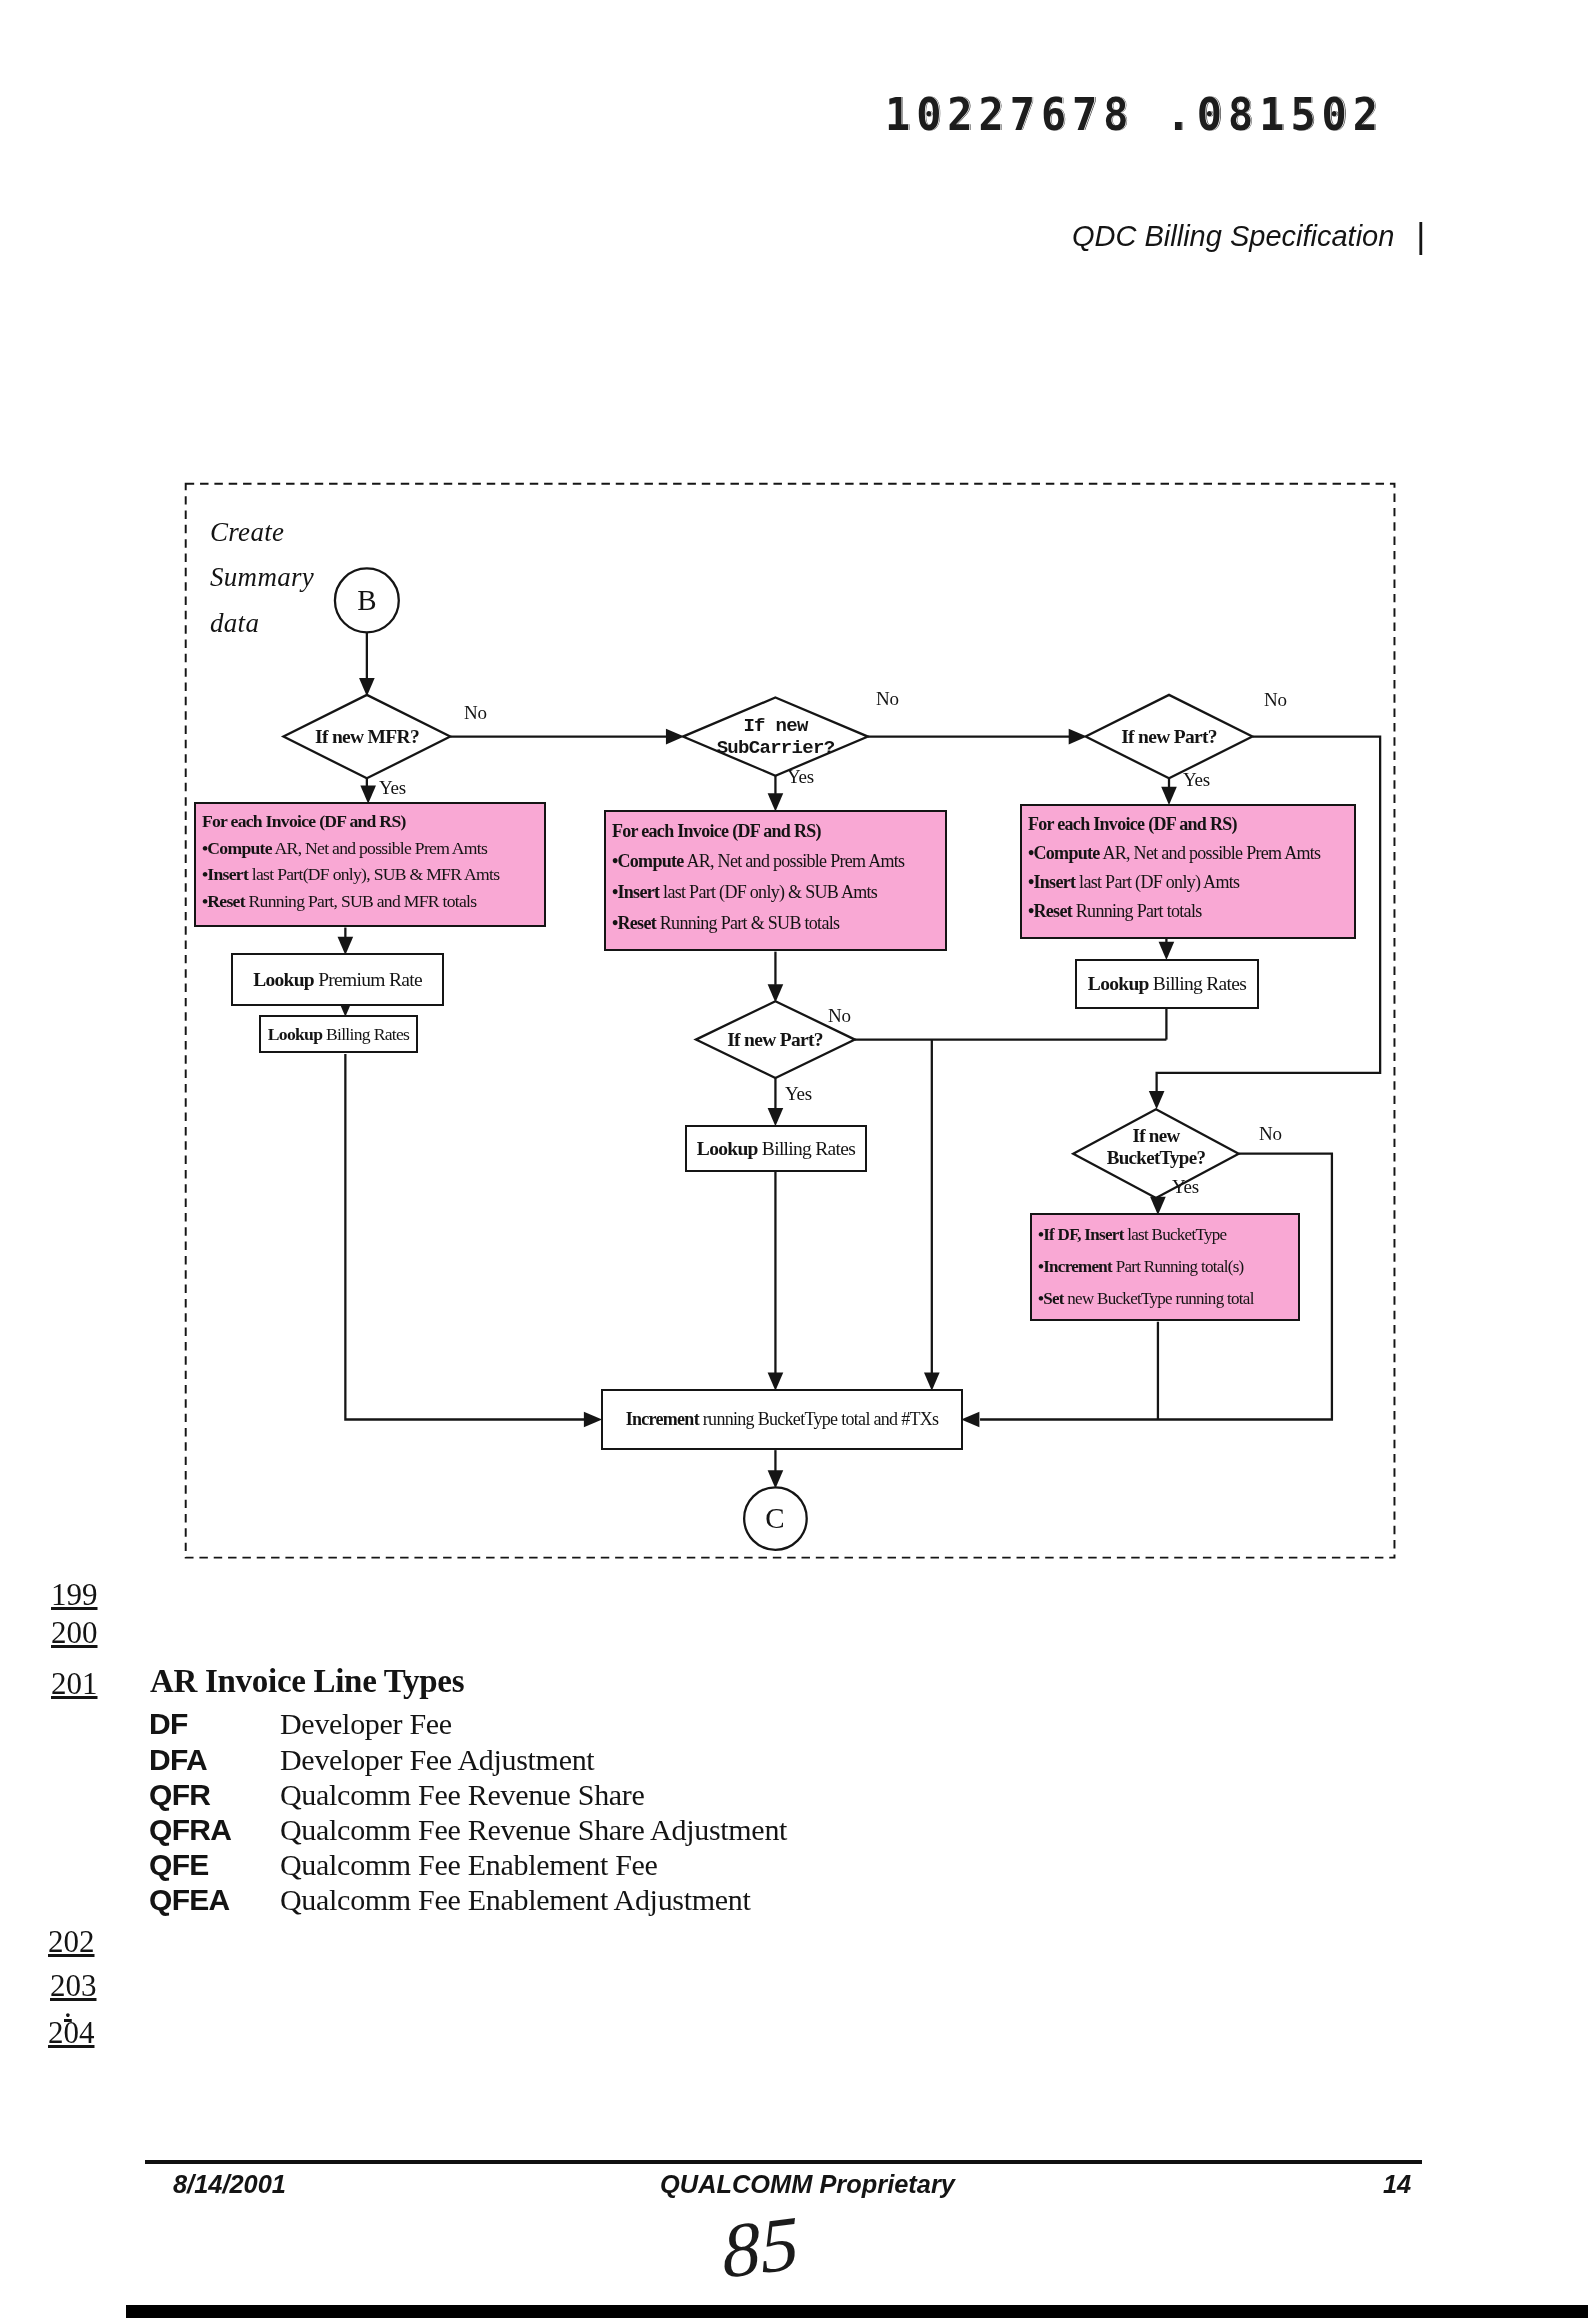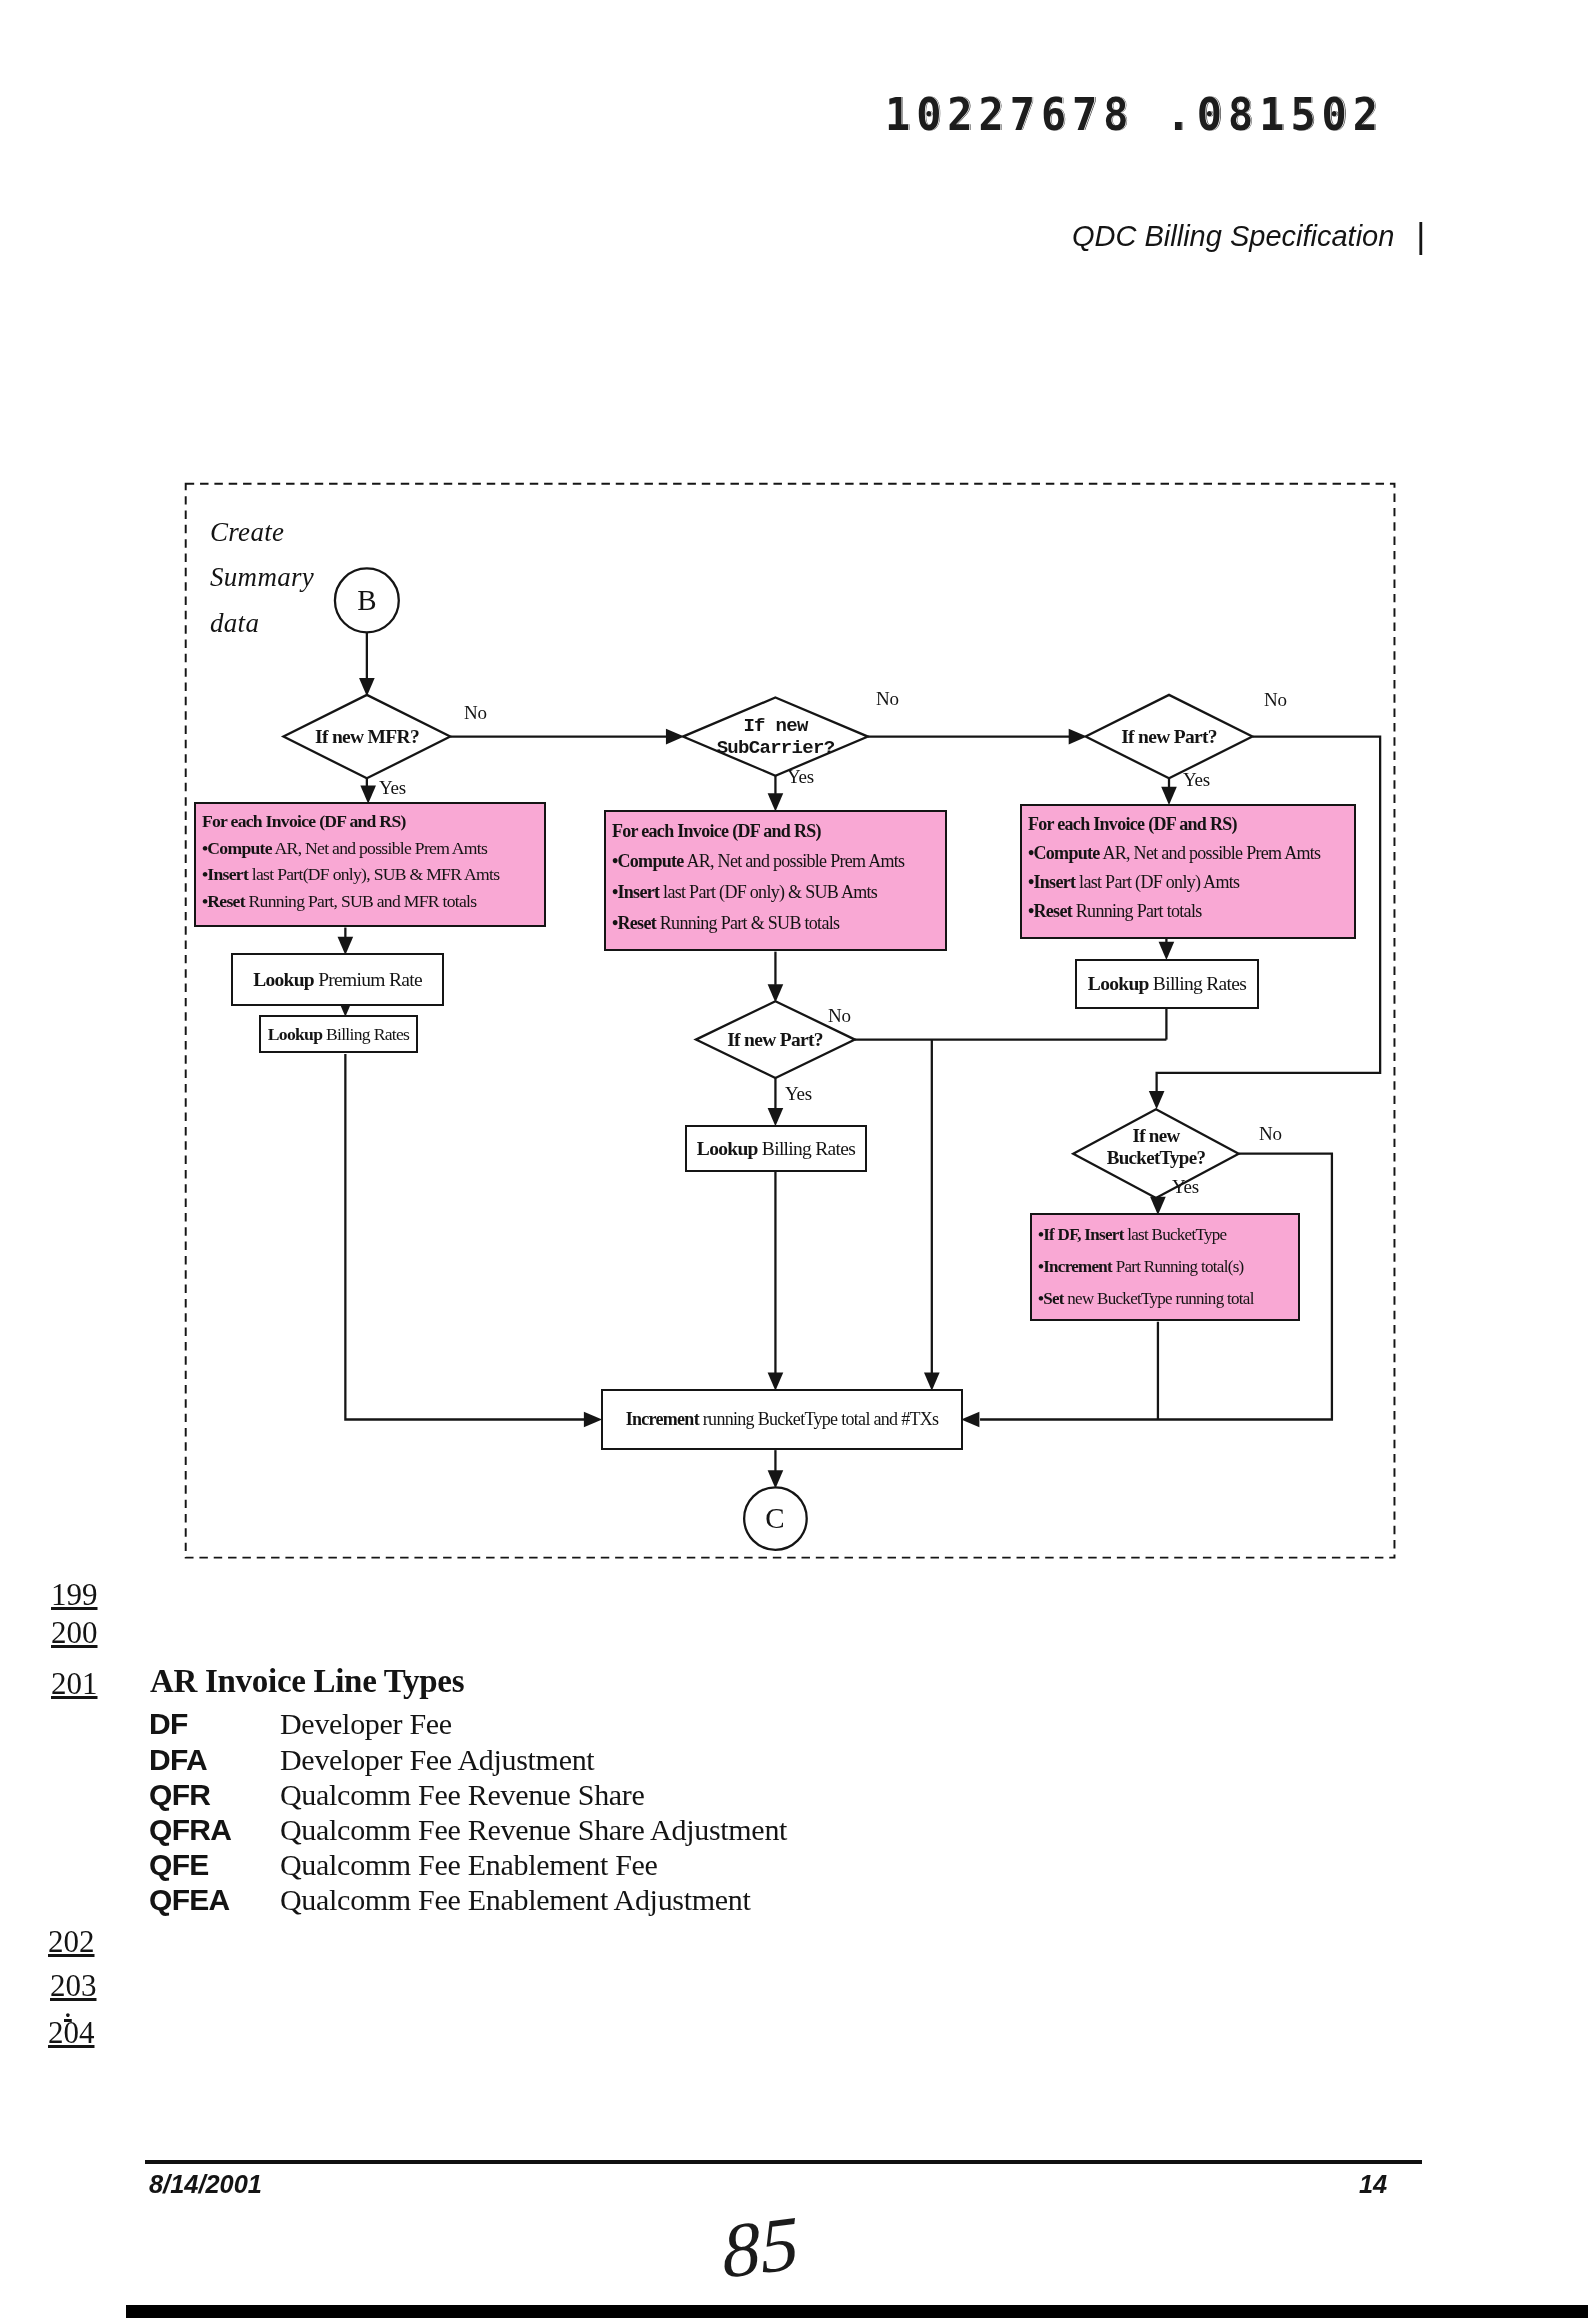--- a/index.html
+++ b/index.html
@@ -35,21 +35,21 @@
   .sbox b{font-weight:bold;}
 
   
   .lineno{font-size:31px;letter-spacing:0;text-decoration:underline;}
   .sec-head{font-size:33px;font-weight:bold;letter-spacing:-0.3px;}
   .defrow-code{font-family:"Liberation Sans",sans-serif;font-weight:bold;font-size:30px;letter-spacing:-0.7px;}
   .defrow-desc{font-family:Liberation Serif, serif;font-size:30px;letter-spacing:-0.3px;}
 
   
   .f-rule{left:145px;top:2160px;width:1277px;height:3.9px;background:#111;}
-  .f-txt{font-family:"Liberation Sans",sans-serif;font-weight:bold;font-style:italic;font-size:25.4px;}
+  .f-txt{font-family:"Liberation Sans",sans-serif;font-weight:bold;font-style:italic;font-size:25.4px;margin-left:24px;}
   .mark{left:722px;top:2203px;font-size:77px;font-style:italic;transform:rotate(-7deg) skewX(-4deg);
         font-family:"Liberation Serif",serif;color:#1b1b1b;}
   .scanbar{left:126px;top:2305px;width:1462px;height:13.7px;background:#000;}
 </style>
 </head>
 <body>
 
 <div class="page">
 
   <div class="abs stamp mono">10227678 .081502</div>
@@ -207,20 +207,21 @@
   <div class="abs defrow-desc" style="left:280px;top:1778px;">Qualcomm Fee Revenue Share</div>
   <div class="abs defrow-code" style="left:149px;top:1813px;">QFRA</div>
   <div class="abs defrow-desc" style="left:280px;top:1813px;">Qualcomm Fee Revenue Share Adjustment</div>
   <div class="abs defrow-code" style="left:149px;top:1848px;">QFE</div>
   <div class="abs defrow-desc" style="left:280px;top:1848px;">Qualcomm Fee Enablement Fee</div>
   <div class="abs defrow-code" style="left:149px;top:1883px;">QFEA</div>
   <div class="abs defrow-desc" style="left:280px;top:1883px;">Qualcomm Fee Enablement Adjustment</div>
 
   <div class="abs f-rule"></div>
   <div class="abs f-txt" style="left:149px;top:2170px;">8/14/2001</div>
+  <div class="abs f-txt" style="left:145px;top:2170px;width:1277px;text-align:center;">QUALCOMM Proprietary</div>
   <div class="abs f-txt" style="left:1359px;top:2170px;">14</div>
 
   <div class="abs mark">85</div>
 
   <div class="abs scanbar"></div>
 
 </div>
 
 
 </body></html>

